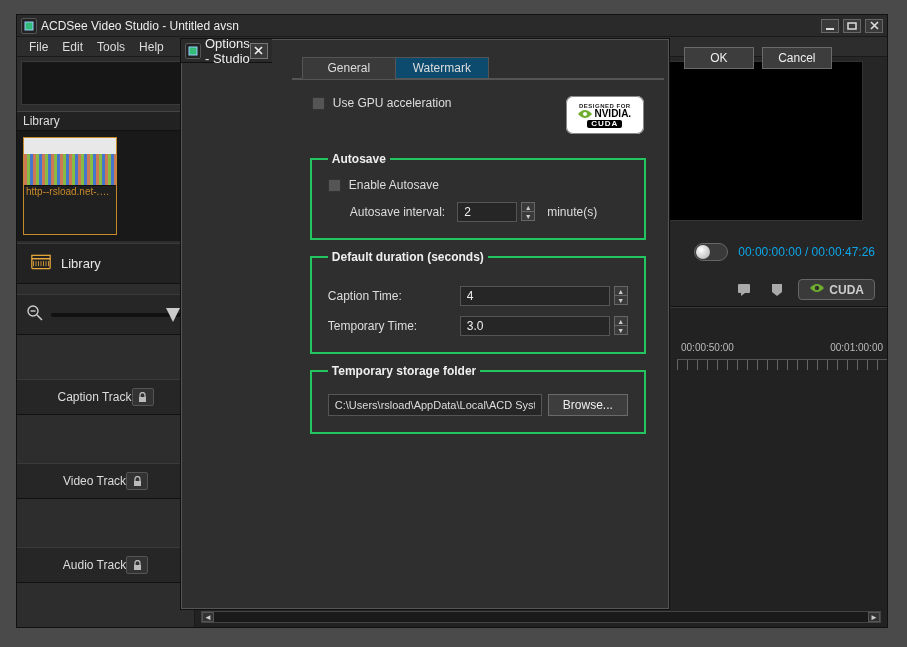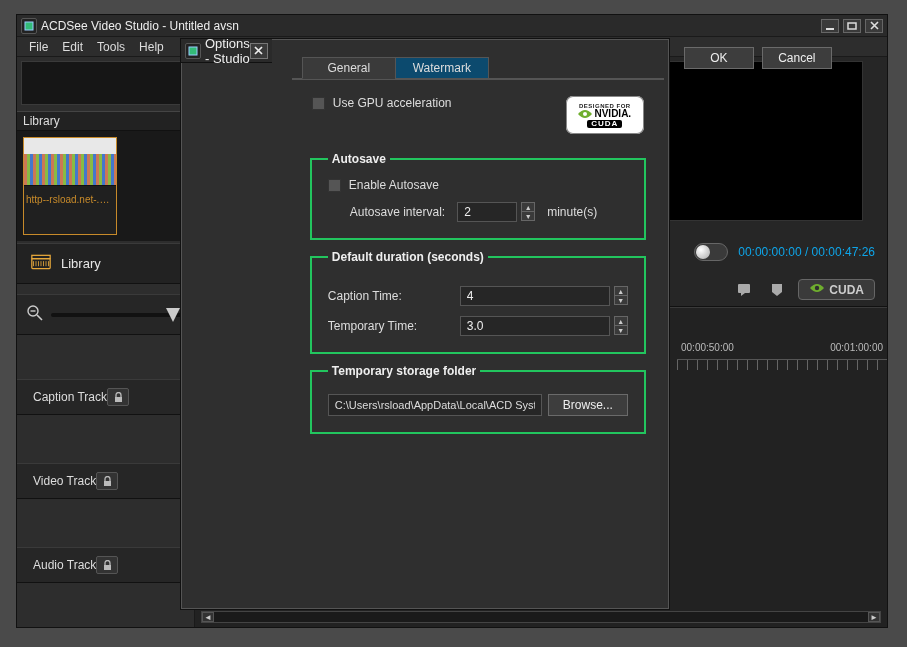--- a/index.html
+++ b/index.html
@@ -46,21 +46,21 @@
   .thumb {
     width: 94px; border: 1px solid #c78a2a;
     display: flex; flex-direction: column; background: #202020;
   }
   .thumb .img {
     height: 48px; background:
       linear-gradient(#e8e8e8 0 35%, transparent 0),
       repeating-linear-gradient(90deg,#c75,#c75 3px,#8b4 3px,#8b4 6px,#47c 6px,#47c 9px);
     border-bottom: 1px solid #111;
   }
-  .thumb .cap { color: #c78a2a; font-size: 10px; padding: 8px 2px; white-space: nowrap; overflow: hidden; text-overflow: ellipsis; }
+  .thumb .cap { color: #c78a2a; font-size: 10px; padding: 0 2px; white-space: nowrap; overflow: hidden; text-overflow: ellipsis; }
 
   .lib-tab {
     display: flex; align-items: center; gap: 10px; padding: 10px 14px;
     background: #222; margin-top: 2px; border-top: 1px solid #3a3a3a; border-bottom: 1px solid #111;
   }
   .lib-tab .icon { color: #e7a83b; }
   .lib-tab .icon svg { width: 20px; height: 16px; }
   .lib-tab .lbl { color: #e7e7e7; font-size: 13px; }
 
   .zoom-row {
@@ -72,21 +72,21 @@
     flex: 1; height: 4px; background: #111; position: relative; border-radius: 2px;
   }
   .zoom-thumb {
     position: absolute; right: 4px; top: -5px; width: 14px; height: 14px;
     background: #ccc; border-radius: 3px 3px 0 0; clip-path: polygon(0 100%,50% 0,100% 100%);
     transform: rotate(180deg);
   }
 
   .tracks { flex: 1; display: flex; flex-direction: column; justify-content: space-around; padding: 20px 0; }
   .track-row {
-    display: flex; align-items: center; justify-content: flex-start; padding: 8px 16px;
+    display: flex; align-items: center; justify-content: center; padding: 8px 16px;
     background: #262626; border-top: 1px solid #3a3a3a; border-bottom: 1px solid #111;
   }
   .track-row .lbl { color: #ddd; font-size: 12px; }
   .lock-icn {
     width: 22px; height: 18px; background: #333; border: 1px solid #555; border-radius: 2px;
     display: flex; align-items: center; justify-content: center;
   }
   .lock-icn svg { width: 11px; height: 11px; }
 
   

